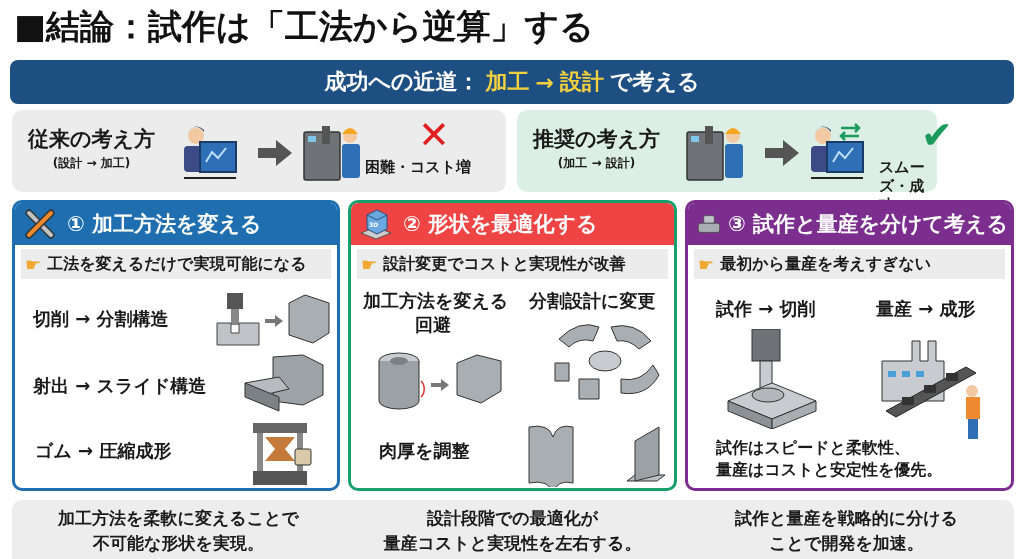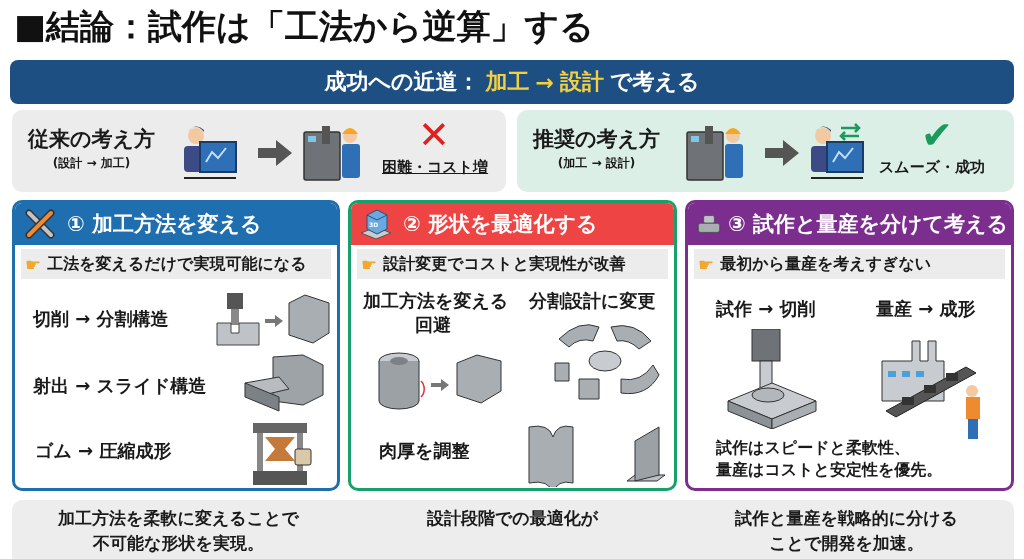--- a/index.html
+++ b/index.html
@@ -7,21 +7,21 @@
   body { font-family: "DejaVu Sans", "Liberation Sans", sans-serif; color: #1a1a1a; position: relative; }
 
   .title { position: absolute; left: 14px; top: 4px; font-size: 34px; font-weight: bold; letter-spacing: 0px; line-height: 44px; color: #111; }
 
   .banner { position: absolute; left: 10px; top: 60px; width: 1004px; height: 44px; background: #1d4f82; border-radius: 8px; display: flex; align-items: center; justify-content: center; font-size: 22px; font-weight: bold; color: #ffffff; }
   .banner .hl { color: #f4d03f; }
   .banner span { margin: 0 3px; }
 
   .cmp { position: absolute; top: 110px; height: 82px; border-radius: 10px; }
   .cmp.old { left: 12px; width: 494px; background: #ececec; }
-  .cmp.new { left: 517px; width: 497px; background: #dcefe6; }
+  .cmp.new { left: 517px; width: 420px; background: #dcefe6; }
   .cmp .lbl { position: absolute; left: 16px; top: 16px; text-align: center; }
   .cmp .lbl .t1 { font-size: 21px; font-weight: bold; line-height: 26px; }
   .cmp .lbl .t2 { font-size: 12px; font-weight: bold; line-height: 22px; }
   .cmp .ico { position: absolute; top: 12px; width: 64px; height: 62px; }
   .cmp .arrow { position: absolute; top: 30px; width: 34px; height: 26px; }
   .cmp .mark { position: absolute; font-size: 38px; font-weight: bold; line-height: 38px; }
   .cmp .res { position: absolute; font-size: 15px; font-weight: bold; }
 
   .panel { position: absolute; top: 200px; height: 291px; border-radius: 10px; border: 3px solid; background: #ffffff; overflow: hidden; }
   .panel.p1 { left: 12px; width: 328px; border-color: #1f6fb0; }
@@ -71,21 +71,21 @@
     </svg>
   <svg class="ico" style="left:290px" viewBox="0 0 64 62">
     <rect x="2" y="10" width="36" height="48" rx="2" fill="#6f7378" stroke="#333" stroke-width="1.5"></rect>
     <rect x="6" y="14" width="8" height="6" fill="#7fc6e8"></rect>
       <rect x="20" y="4" width="8" height="18" fill="#555"></rect>
     <circle cx="48" cy="14" r="7" fill="#f3c9a2"></circle>
       <path d="M40 12 q8 -12 16 0z" fill="#f5a623"></path>
     <rect x="40" y="22" width="18" height="34" rx="3" fill="#2f6fb5"></rect>
   </svg>
   <div class="mark" style="left:406px; top:6px; color:#e02020;">✕</div>
-  <div class="res" style="left:370px; top:48px;text-decoration:underline;">困難・コスト増</div>
+  <div class="res" style="left:353px; top:48px;">困難・コスト増</div>
 </div>
 
 <div class="cmp new">
   <div class="lbl">
     <div class="t1">推奨の考え方</div>
     <div class="t2">(加工 → 設計)</div>
   </div>
   <svg class="ico" style="left:168px" viewBox="0 0 64 62">
     <rect x="2" y="10" width="36" height="48" rx="2" fill="#6f7378" stroke="#333" stroke-width="1.5"></rect>
     <rect x="6" y="14" width="8" height="6" fill="#7fc6e8"></rect>
@@ -231,18 +231,19 @@
   </div>
 </div>
 
 <div class="foot">
   <div class="fcol" style="left:0px;">
     <div>加工方法を柔軟に変えることで</div>
     <div>不可能な形状を実現。</div>
   </div>
   <div class="fcol" style="left:334px;">
     <div>設計段階での最適化が</div>
+    <div>量産コストと実現性を左右する。</div>
   </div>
   <div class="fcol" style="left:668px;">
     <div>試作と量産を戦略的に分ける</div>
     <div>ことで開発を加速。</div>
   </div>
 </div>
 
 </body></html>

